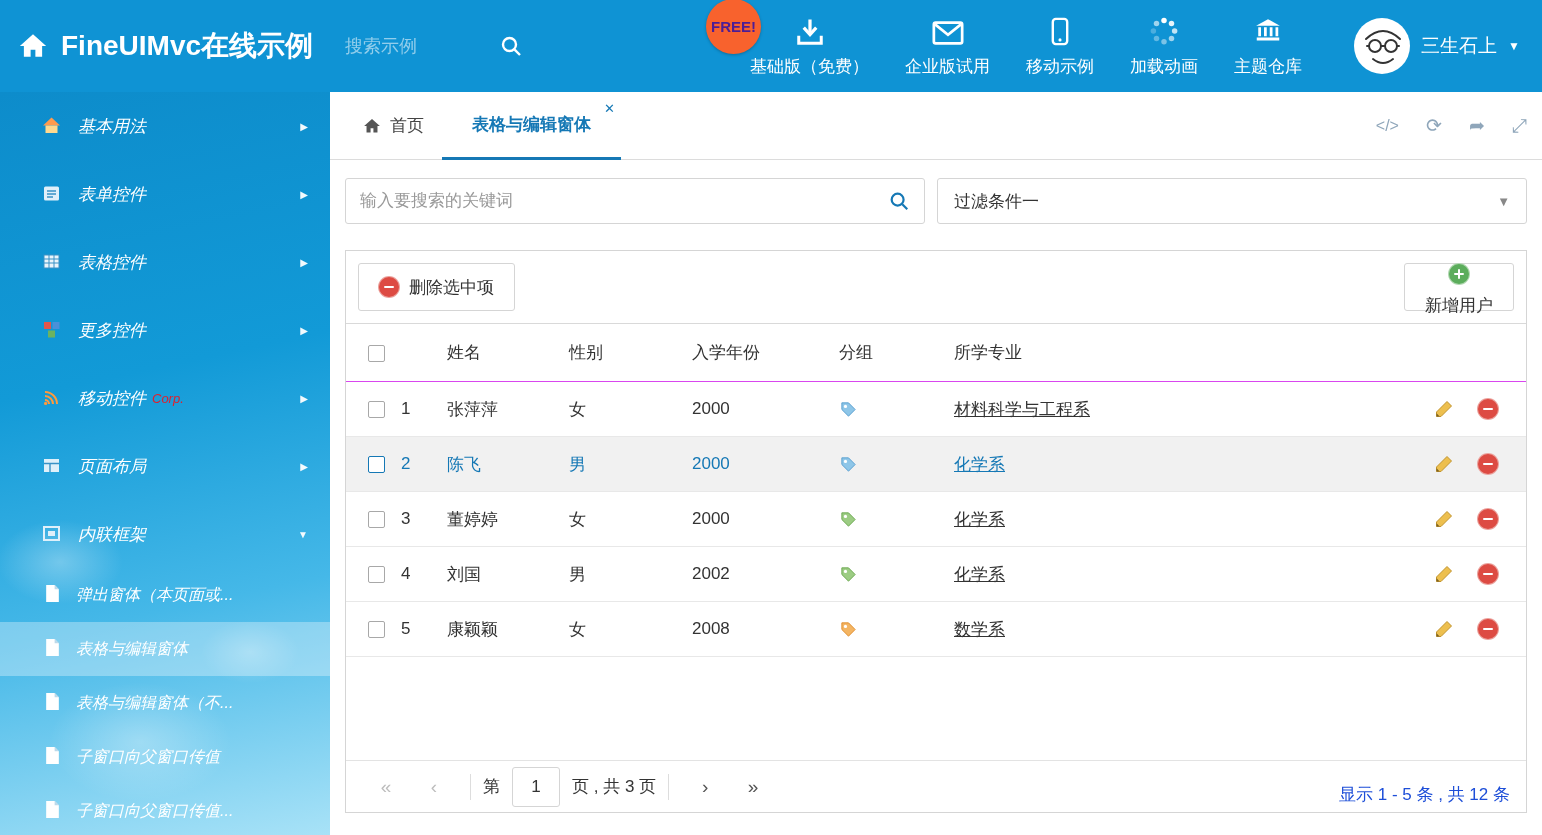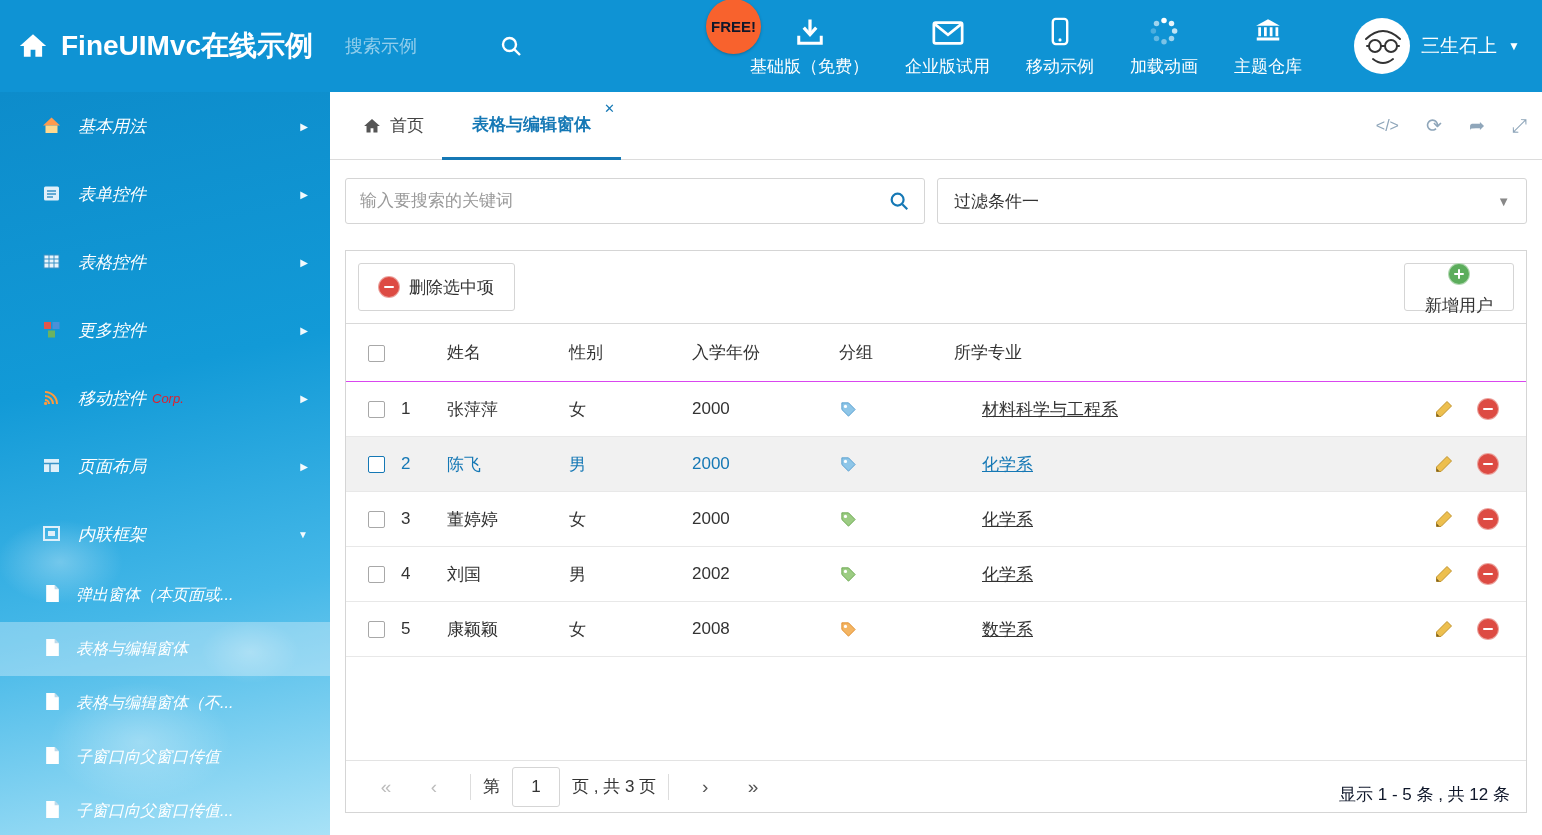--- a/index.html
+++ b/index.html
@@ -11,21 +11,21 @@
   .brand { display:flex; align-items:center; gap:13px; padding-left:18px; flex:0 0 auto; }
   .brand h1 { color:#fff; font-size:28px; font-weight:bold; white-space:nowrap; }
   .header-search { display:flex; align-items:center; gap:26px; margin-left:32px; }
   .header-search input { background:transparent; border:none; outline:none; color:#fff; font-size:18px; width:128px; font-family:inherit; }
   .header-search input::placeholder { color:rgba(255,255,255,0.55); }
   .top-nav { display:flex; margin-left:auto; align-items:center; }
   .nav-item { position:relative; display:flex; flex-direction:column; align-items:center; gap:9px; padding:0 18px; cursor:pointer; }
   .nav-icon { height:31px; display:flex; align-items:flex-end; }
   .nav-label { color:#fff; font-size:17px; white-space:nowrap; }
   .free-badge { position:absolute; top:-16px; left:-26px; width:55px; height:55px; border-radius:50%;
-    background:#f8622d; color:#0f172a; font-weight:bold; font-size:15px; display:flex; align-items:center;
+    background:#f8622d; color:#4c1d95; font-weight:bold; font-size:15px; display:flex; align-items:center;
     justify-content:center; z-index:3; box-shadow:0 1px 3px rgba(0,0,0,0.25); }
   .user { display:flex; align-items:center; gap:11px; margin-left:34px; padding-right:22px; cursor:pointer; }
   .avatar { width:56px; height:56px; border-radius:50%; background:#fff; flex:0 0 auto; overflow:hidden; border:1px solid rgba(255,255,255,0.7); }
   .user-name { color:#fff; font-size:19px; white-space:nowrap; }
   .user-caret { color:#fff; font-size:12px; }
 
   
   .sidebar { position:absolute; top:92px; left:0; width:330px; height:743px; overflow:hidden;
     background:
       radial-gradient(90px 60px at 60px 470px, rgba(255,255,255,0.30), rgba(255,255,255,0) 70%),
@@ -69,42 +69,42 @@
   table.grid { width:100%; border-collapse:collapse; }
   .grid th { font-weight:normal; text-align:left; font-size:17px; color:#333; height:58px; border-top:1px solid #d9d9d9; border-bottom:1px solid #d946ef; }
   .grid td { height:55px; font-size:17px; color:#333; border-bottom:1px solid #e8e8e8; }
   .grid .cell-check { padding-left:22px; width:55px; }
   .grid .col-num { width:46px; }
   .grid .col-name { width:122px; }
   .grid .col-gender { width:123px; }
   .grid .col-year { width:147px; }
   .grid .col-group { width:115px; }
   .grid .col-actions { width:110px; }
-  .grid td a { color:#333; text-decoration:underline; cursor:pointer;margin-left:28px; }
+  .grid td a { color:#333; text-decoration:underline; cursor:pointer; }
   .grid tr.selected td { background:#f1f1f1; color:#1578b5; }
   .grid tr.selected td a { color:#1578b5; }
   .grid tr.selected .checkbox { border-color:#1578b5; }
   .checkbox { width:17px; height:17px; border:1px solid #a8a8a8; border-radius:2px; display:inline-block; background:#fff; vertical-align:middle; cursor:pointer; }
   .action-icons { display:flex; justify-content:flex-end; align-items:center; gap:24px; padding-right:28px; }
   .action-icons svg, .action-icons .icon-circle { cursor:pointer; }
 
   .tag-icon { vertical-align:middle; }
   .tag-blue path { fill:#8ec6e8; stroke:#5a9fd0; }
   .tag-green path { fill:#9ccc83; stroke:#6aa84f; }
   .tag-orange path { fill:#f4b563; stroke:#e08e2e; }
 
   .flex-fill { flex:1; }
 
   .pagination { border-top:1px solid #e3e3e3; height:52px; display:flex; align-items:center; padding:0 16px; font-size:17px; color:#555; }
   .pg-btn { width:48px; text-align:center; font-size:19px; cursor:pointer; color:#555; }
   .pg-btn.disabled { color:#bdbdbd; }
   .pg-sep { width:1px; height:26px; background:#ddd; margin:0 12px; }
   .pg-label { color:#333; }
   .pg-input { width:48px; height:40px; border:1px solid #d5d5d5; border-radius:3px; text-align:center; font-size:17px; margin:0 12px; color:#333; font-family:inherit; outline:none; }
-  .pg-summary { margin-left:auto; color:#0f172a;margin-top:16px; }
+  .pg-summary { margin-left:auto; color:#1d4ed8;margin-top:16px; }
 </style>
 </head>
 <body>
 
 <header class="topbar">
   <div class="brand">
     <svg width="30" height="30" viewBox="0 0 24 24">
         <path d="M12 2.5 L22.5 12 h-3.2 v8.5 h-5.4 v-5.6 h-3.8 v5.6 H4.7 V12 H1.5 Z" fill="#fff"></path>
       </svg>
     <h1>FineUIMvc在线示例</h1>

